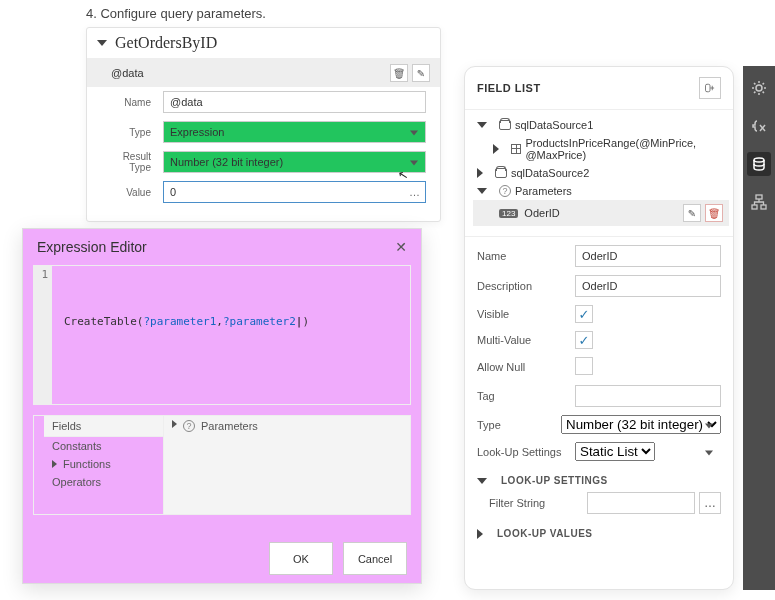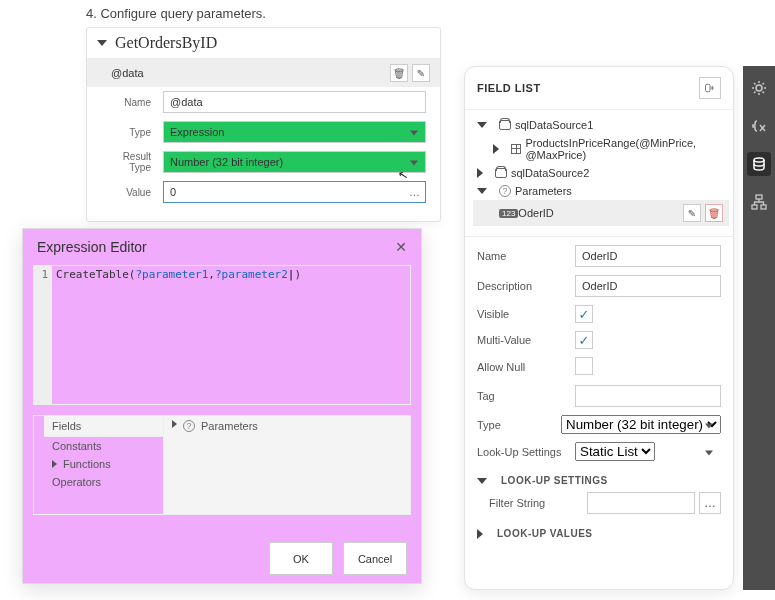--- a/index.html
+++ b/index.html
@@ -163,21 +163,21 @@
     font-size: 11px;
     overflow: hidden;
   }
   .gutter {
     background: #eee;
     width: 18px;
     text-align: right;
     padding: 2px 4px;
     color: #777;
   }
-  .code-body { padding: 2px 4px; white-space: pre; color: #333; }
+  .code-body { padding: 2px 12px; white-space: pre; color: #333; margin-top: 47px; }
   .code-body .fn { color: #333; }
   .code-body .param { color: #1565c0; }
   .code-body .punc { color: #333; }
   .code-body .caret { color: #000; }
   .browser {
     margin: 10px;
     border: 1px solid #eee;
     height: 100px;
     display: flex;
     font-size: 11px;
@@ -308,20 +308,21 @@
     border: 1px solid #666;
     background:
       linear-gradient(#666,#666) 0 3px/100% 1px no-repeat,
       linear-gradient(#666,#666) 4px 0/1px 100% no-repeat,
       linear-gradient(#666,#666) 8px 0/1px 100% no-repeat;
   }
   .selected-row {
     background: #eee;
     display: flex;
     align-items: center;
+    gap: 6px;
     padding: 4px 6px 4px 26px;
   }
   .type-badge {
     font-size: 8px;
     background: #666;
     color: #fff;
     border-radius: 2px;
     padding: 0 3px;
     min-width: 16px;
     text-align: center;

